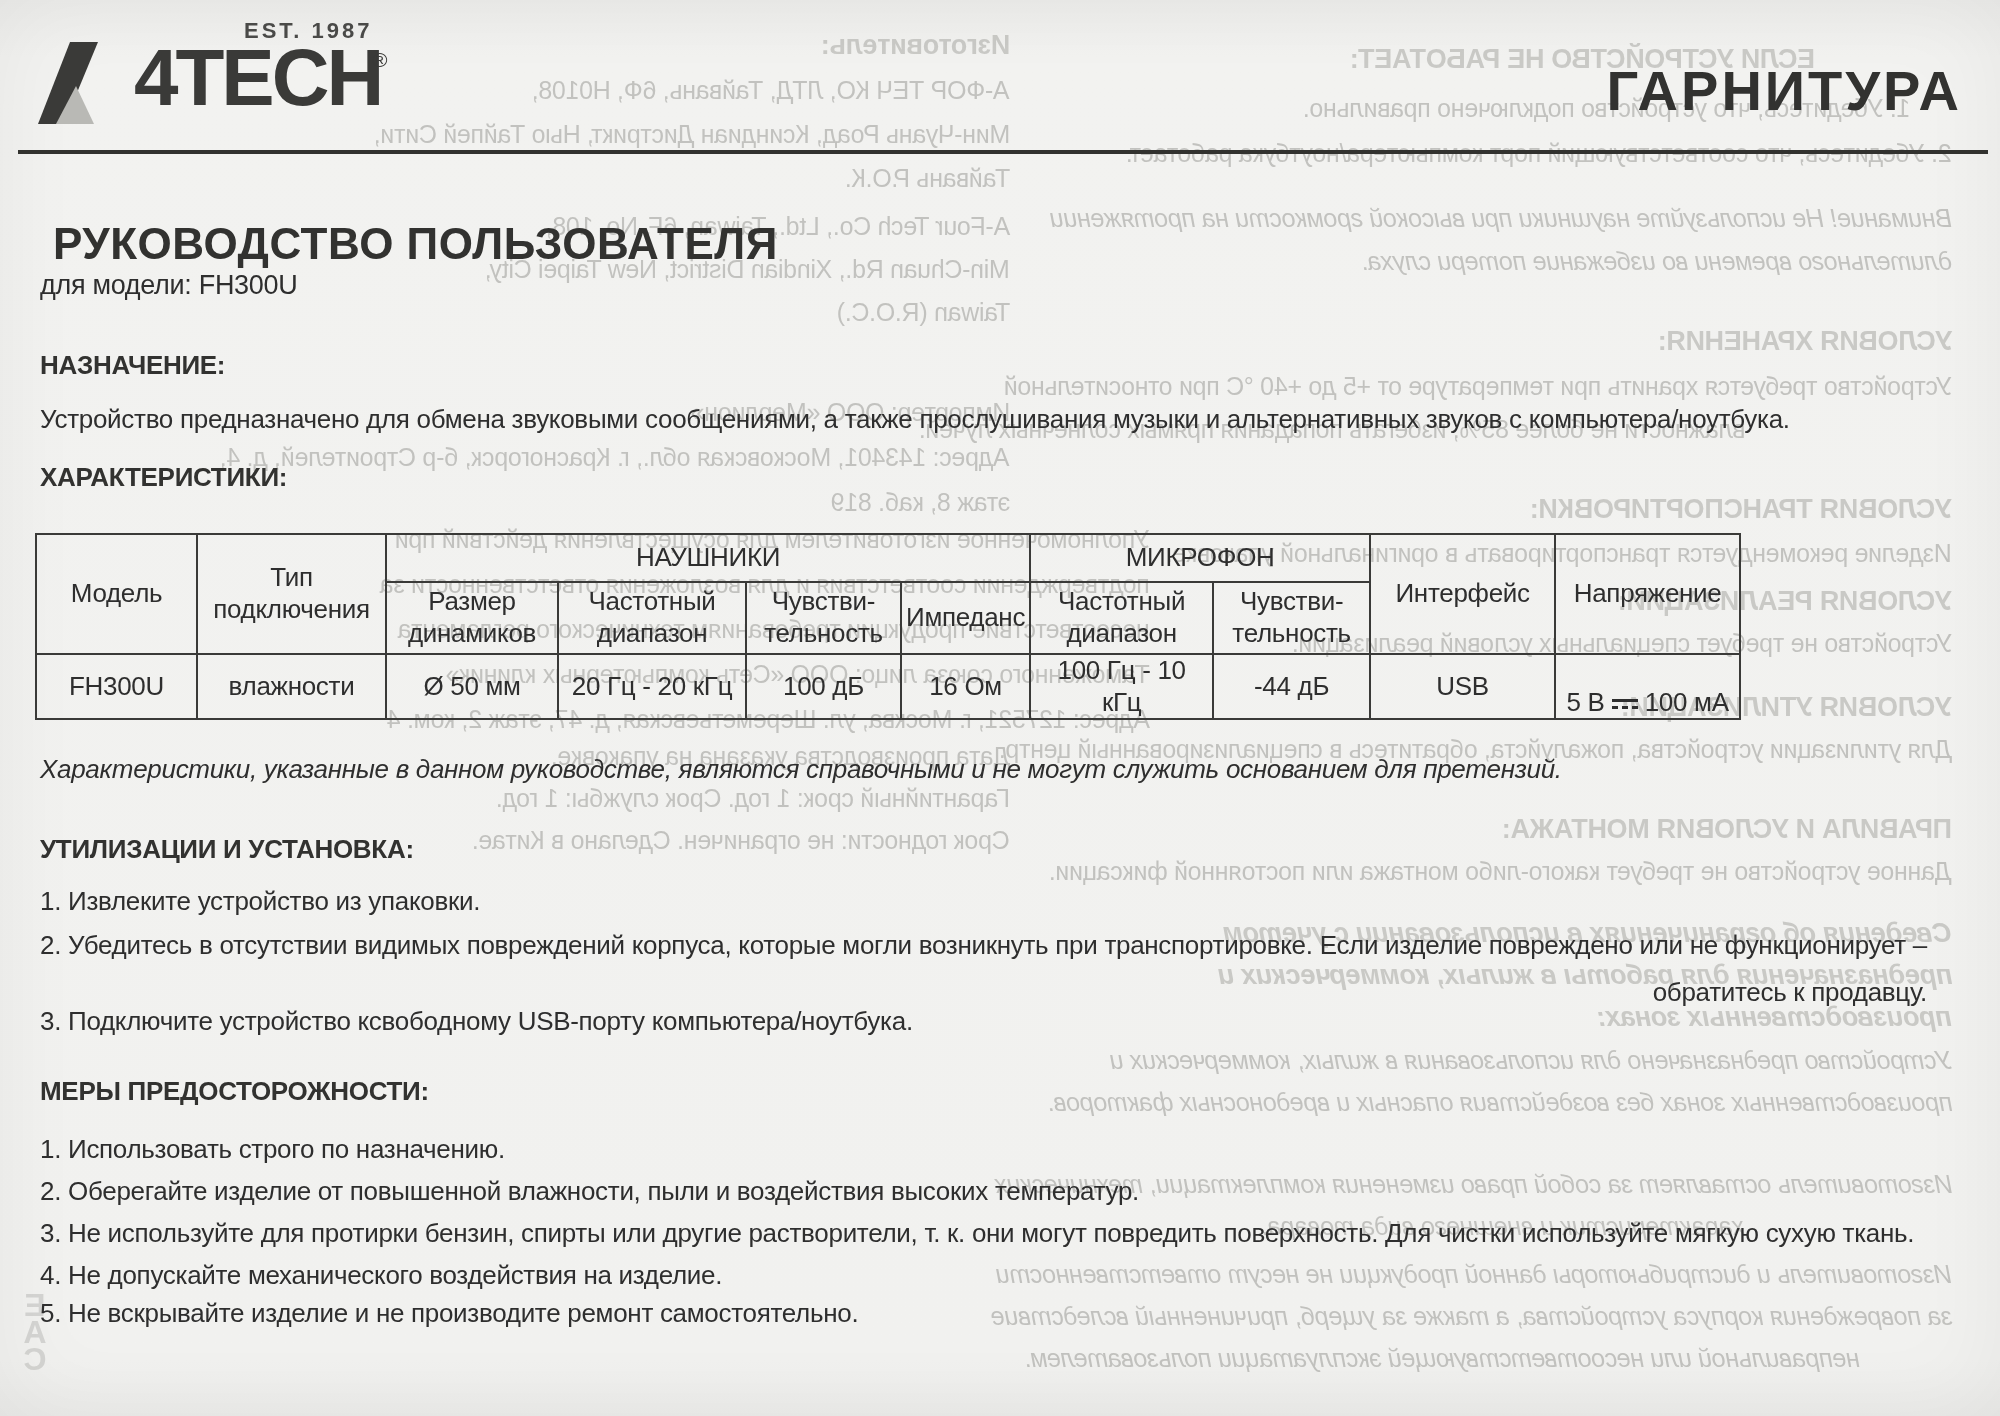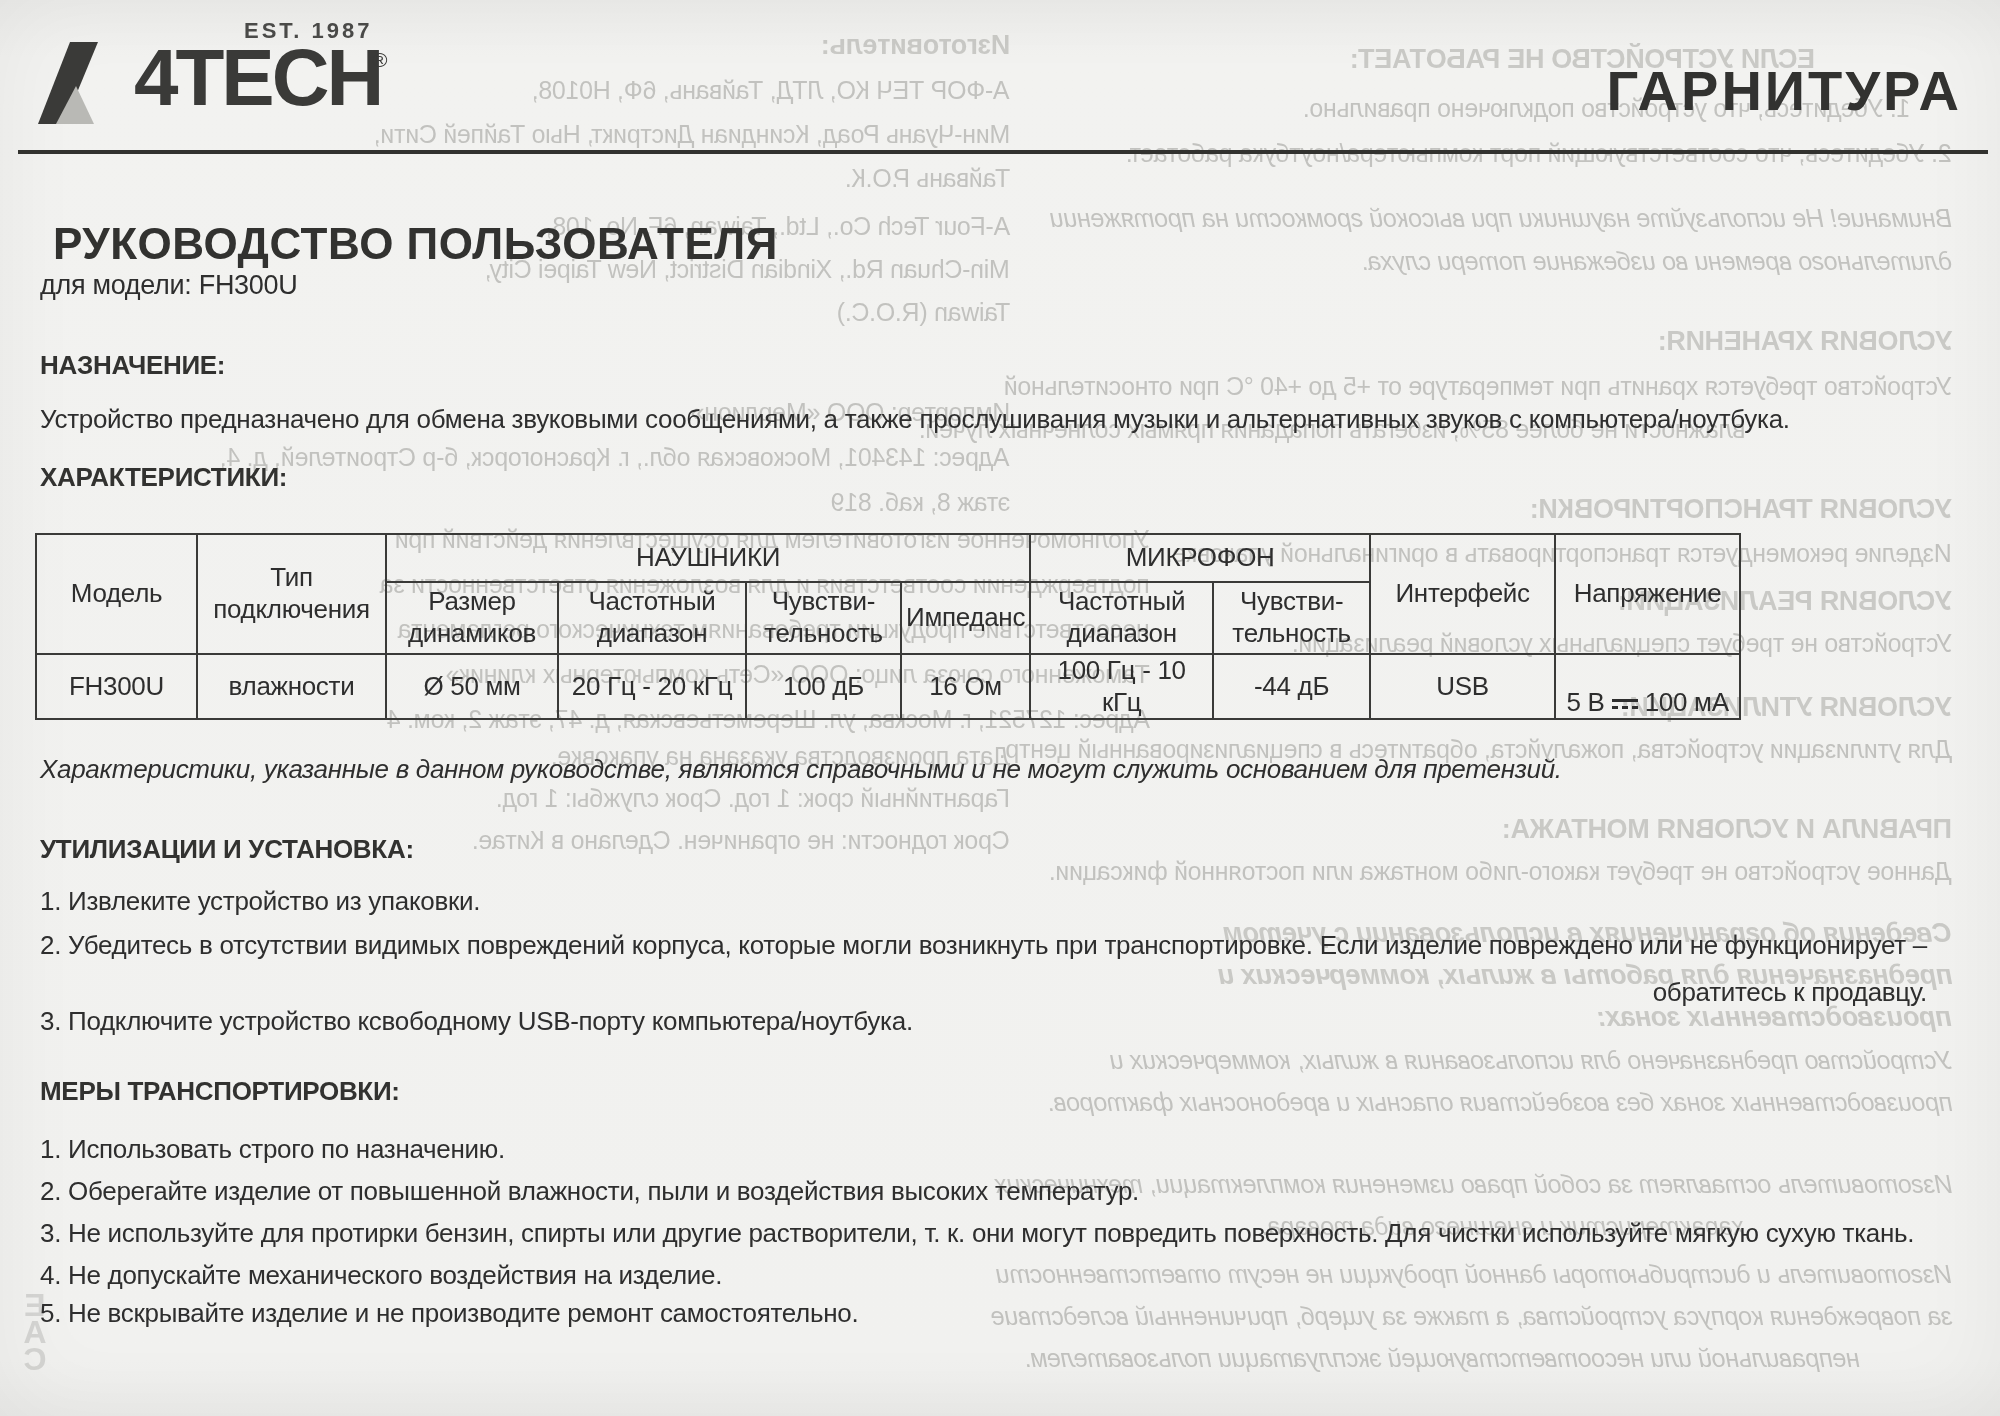--- a/index.html
+++ b/index.html
@@ -204,21 +204,21 @@
       </table>
 
     <div class="body-line specs-note">Характеристики, указанные в данном руководстве, являются справочными и не могут служить основанием для претензий.</div>
 
     <div class="h2 h-install">УТИЛИЗАЦИИ И УСТАНОВКА:</div>
     <div class="item inst-0">1. Извлеките устройство из упаковки.</div>
     <div class="item inst-1">2. Убедитесь в отсутствии видимых повреждений корпуса, которые могли возникнуть при транспортировке. Если изделие повреждено или не функционирует –
 обратитесь к продавцу.</div>
     <div class="item inst-2">3. Подключите устройство ксвободному USB-порту компьютера/ноутбука.</div>
 
-    <div class="h2 h-precautions">МЕРЫ ТРАНСПОРТИРОВКИ:</div>
+    <div class="h2 h-precautions">МЕРЫ ПРЕДОСТОРОЖНОСТИ:</div>
     <div class="item prec-0">1. Использовать строго по назначению.</div>
     <div class="item prec-1">2. Оберегайте изделие от повышенной влажности, пыли и воздействия высоких температур.</div>
     <div class="item prec-2">3. Не используйте для протирки бензин, спирты или другие растворители, т. к. они могут повредить поверхность. Для чистки используйте мягкую сухую ткань.</div>
     <div class="item prec-3">4. Не допускайте механического воздействия на изделие.</div>
     <div class="item prec-4">5. Не вскрывайте изделие и не производите ремонт самостоятельно.</div>
 
   </div>
 </div>
 
 </body></html>

